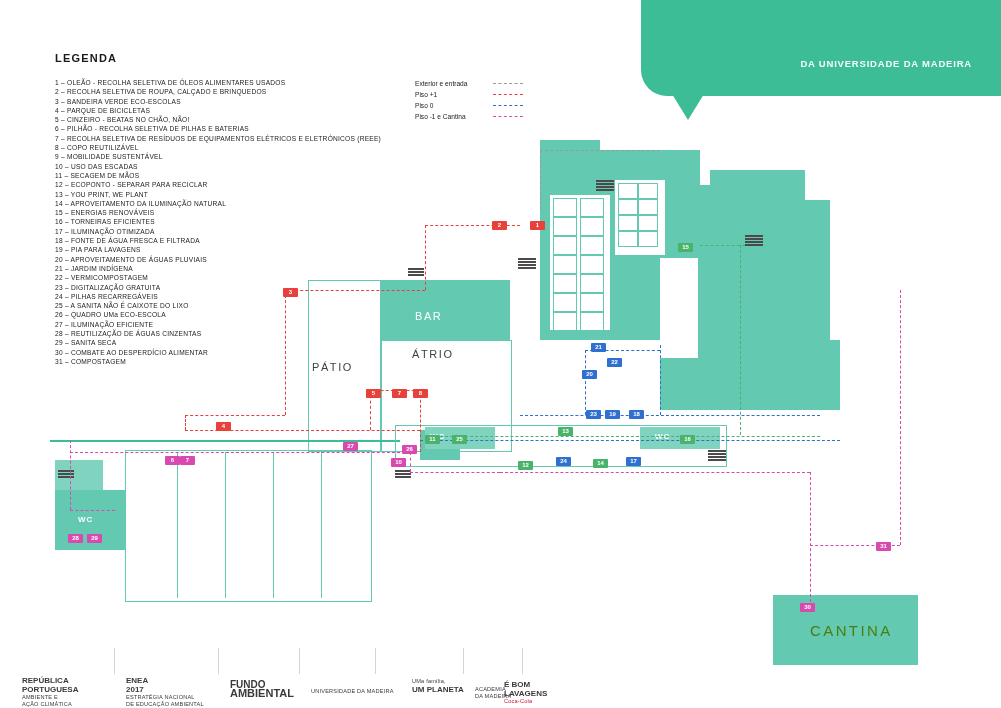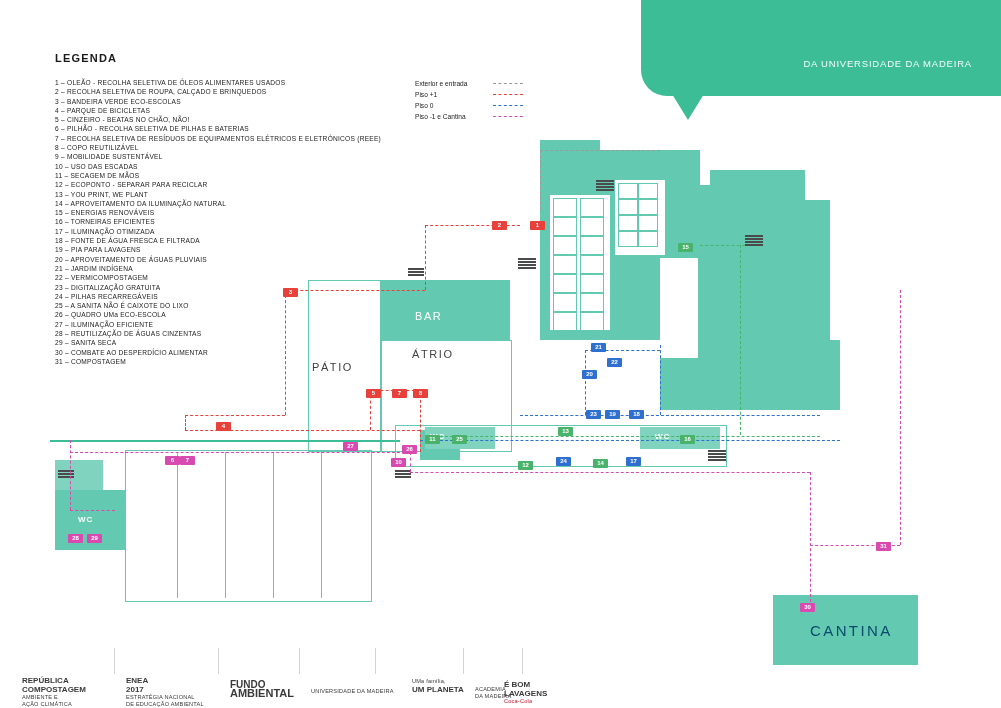--- a/index.html
+++ b/index.html
@@ -23,21 +23,21 @@
     border-left:16px solid transparent;border-right:16px solid transparent;
     border-top:26px solid #3dbd96;
   }
   .bubble h1{
     margin:0;position:absolute;right:28px;top:22px;
     font-size:27px;letter-spacing:.6px;font-weight:bold;color:#ffffff;
     text-transform:uppercase;white-space:nowrap;
   }
   .bubble h2{
     margin:0;position:absolute;right:29px;top:58px;
-    font-size:9.5px;letter-spacing:.8px;font-weight:normal;color:#ffffff;
+    font-size:9.5px;letter-spacing:.8px;font-weight:bold;color:#ffffff;
     text-transform:uppercase;white-space:nowrap;opacity:.95;
   }
 
   
   .legend-title{
     position:absolute;left:55px;top:52px;
     font-size:11px;font-weight:bold;letter-spacing:1.2px;
   }
   .legend-list{
     position:absolute;left:55px;top:78px;width:350px;
@@ -60,21 +60,21 @@
   .blk{position:absolute;background:#63c9b0;}
   .blk-lt{position:absolute;background:#7fd3bf;}
   .blk-white{position:absolute;background:#ffffff;}
   .outline{position:absolute;border:1px solid #63c9b0;}
   .room-label{
     position:absolute;color:#ffffff;font-size:11px;letter-spacing:1.6px;
     font-weight:normal;
   }
   .room-label.dark{color:#3f3f3f;}
   .cantina-label{
-    position:absolute;color:#0c4a6e;font-size:15px;letter-spacing:2.4px;
+    position:absolute;color:#4d7c0f;font-size:15px;letter-spacing:2.4px;
   }
   .wc{
     position:absolute;color:#ffffff;font-size:8px;letter-spacing:1px;font-weight:bold;
   }
 
   
   .ln{position:absolute;}
   .h-red{border-top:1px dashed #e8403a;}
   .v-red{border-left:1px dashed #e8403a;}
   .h-pink{border-top:1px dashed #d94ab0;}
@@ -345,21 +345,21 @@
     <div class="badge b-blue" style="left:565px;top:270px;">19</div>
     <div class="badge b-blue" style="left:546px;top:270px;">23</div>
     <div class="badge b-blue" style="left:542px;top:230px;">20</div>
     <div class="badge b-blue" style="left:551px;top:203px;">21</div>
     <div class="badge b-blue" style="left:567px;top:218px;">22</div>
   </div>
 
   <div class="footer">
     <div class="logo" style="left:0px;">
       <div class="nb">REPÚBLICA</div>
-      <div class="nb">COMPOSTAGEM</div>
+      <div class="nb">PORTUGUESA</div>
       <div class="nm">AMBIENTE E</div>
       <div class="nm">AÇÃO CLIMÁTICA</div>
     </div>
     <div class="sep" style="left:92px;"></div>
 
     <div class="logo" style="left:104px;">
       <div class="nb">ENEA</div>
       <div class="nb">2017</div>
       <div class="nm">ESTRATÉGIA NACIONAL</div>
       <div class="nm">DE EDUCAÇÃO AMBIENTAL</div>

